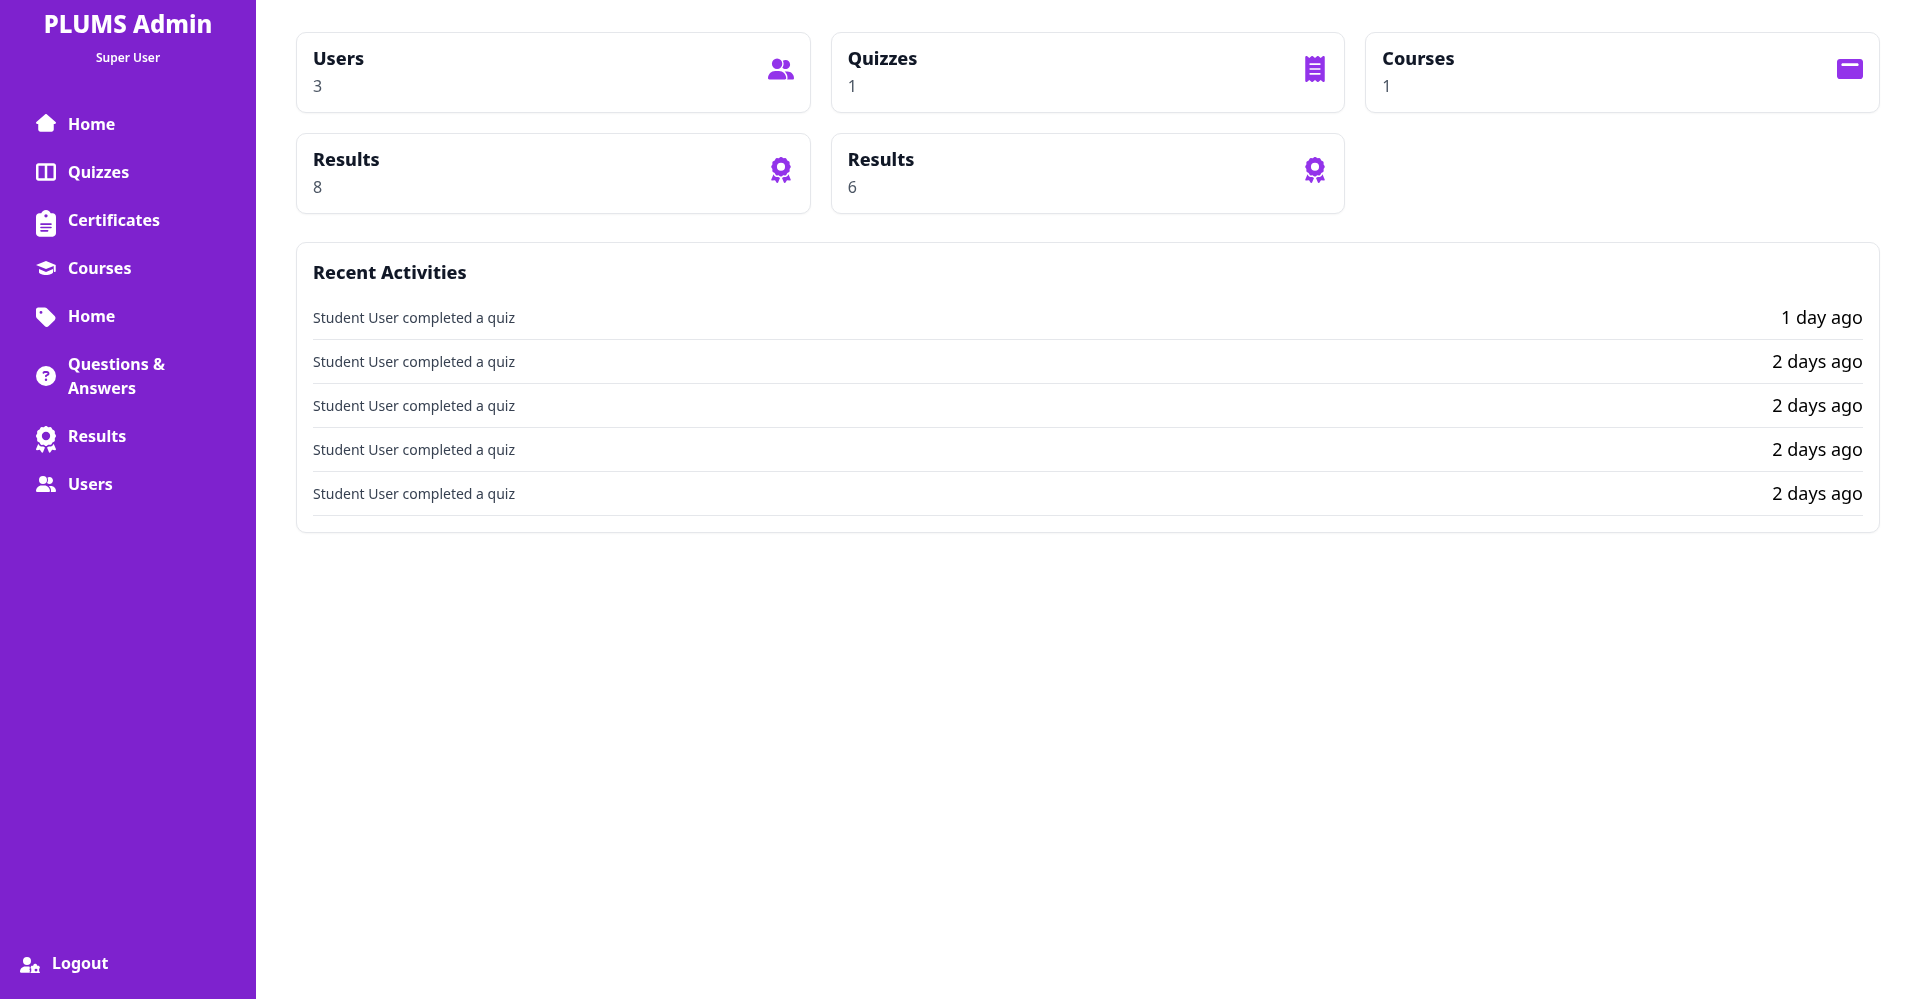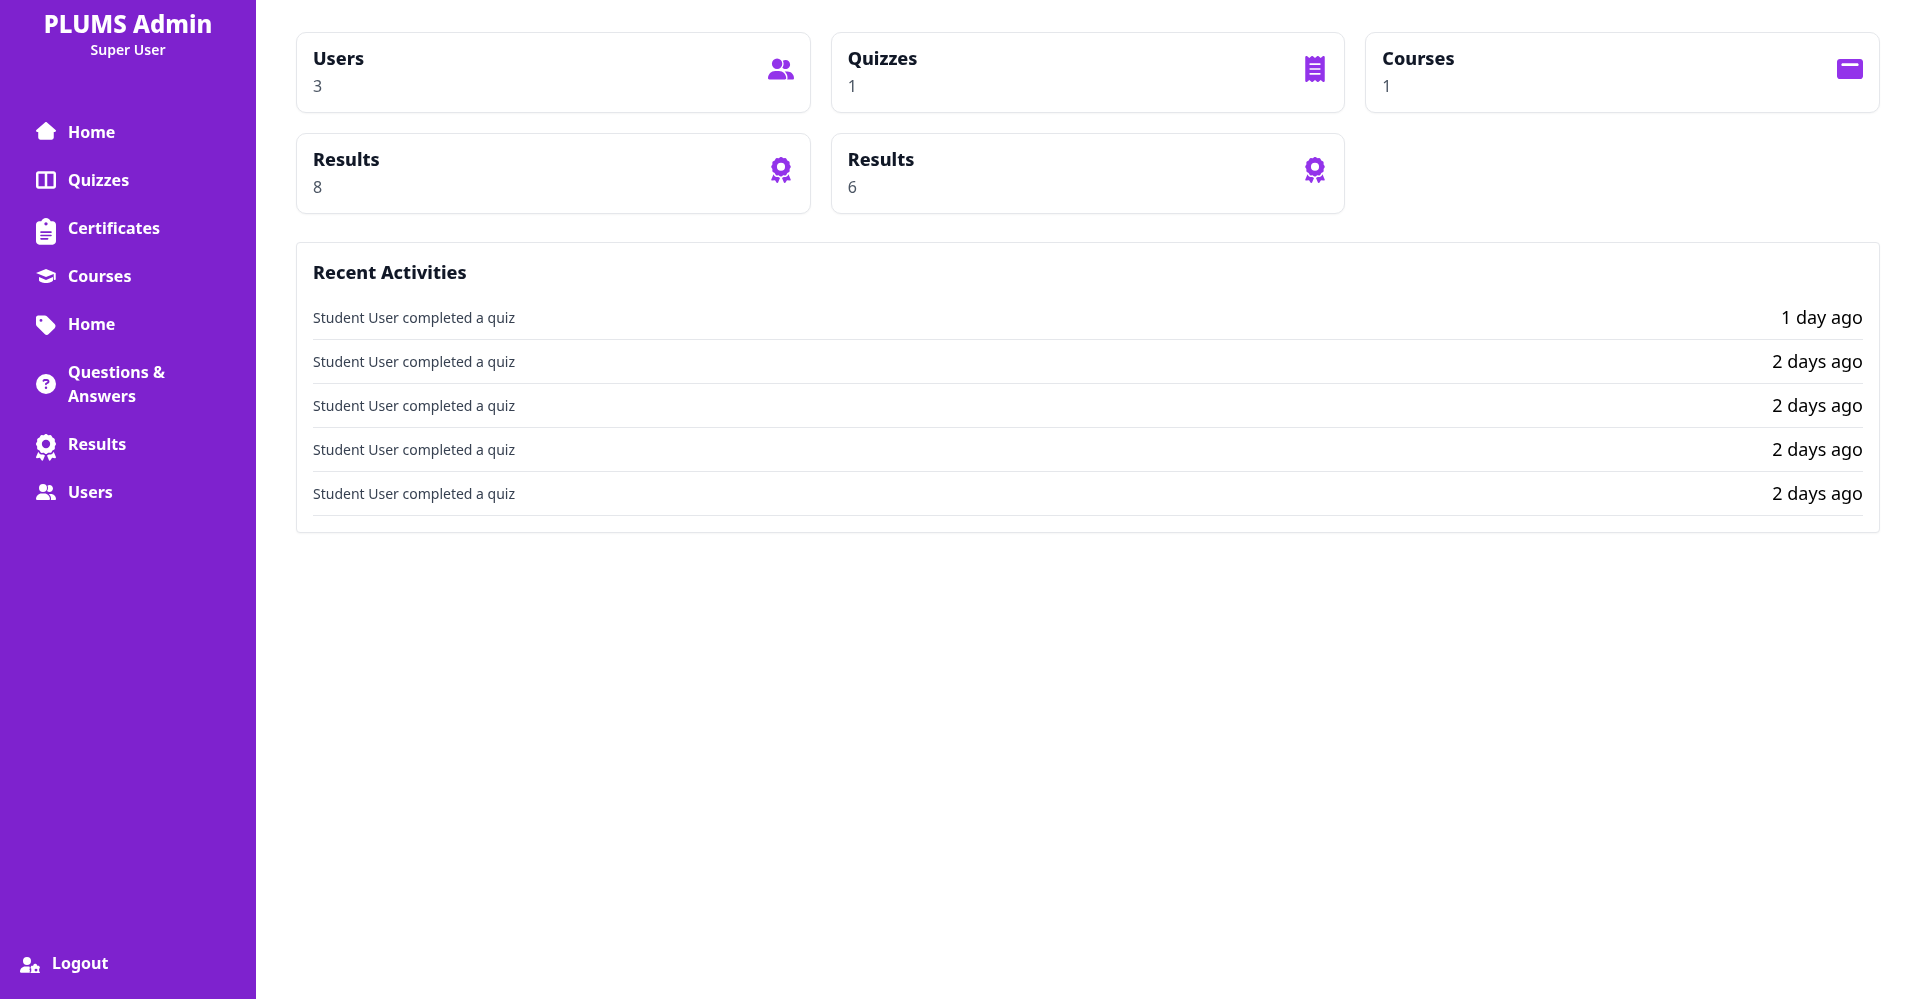--- a/index.html
+++ b/index.html
@@ -11,25 +11,24 @@
     font-size: 16px;
     line-height: 1.5;
   }
   .layout { display: flex; min-height: 100vh; }
   .sidebar {
     width: 256px; flex: 0 0 256px;
     background: #7e22ce;
     color: #fff;
     display: flex; flex-direction: column;
     min-height: 100vh;
-    gap: 24px;
   }
   .brand { text-align: center; padding-top: 8px; }
   .brand-title { font-weight: 800; font-size: 24px; line-height: 32px; margin: 0; }
-  .brand-sub { font-weight: 600; font-size: 14px; line-height: 20px; margin: 0; }
+  .brand-sub { font-weight: 600; font-size: 12px; line-height: 20px; margin: 8px; }
   .nav { list-style: none; margin: 16px 0 0; padding: 8px 16px 0; }
   .nav-item { display: flex; align-items: center; gap: 12px; padding: 12px 20px; cursor: pointer; }
   .nav-item .icon { width: 20px; height: 20px; flex: 0 0 20px; color: #fff; }
   .nav-item .label { font-weight: 700; font-size: 16px; }
   .sidebar-footer { margin-top: auto; }
   .logout { display: flex; align-items: flex-end; gap: 12px; padding: 12px 20px 24px; cursor: pointer; }
   .logout .icon { width: 20px; height: 20px; }
   .logout .label { font-weight: 700; }
 
   .main { flex: 1; padding: 32px 40px; }
@@ -39,21 +38,21 @@
     border: 1px solid #e5e7eb; border-radius: 10px; background: #fff;
     padding: 12px 16px 14px; display: flex; align-items: center; justify-content: space-between;
     box-shadow: 0 1px 2px rgba(0,0,0,0.04);
   }
   .card-left .title { font-weight: 800; font-size: 18px; color: #111827; }
   .card-left .value { color: #4b5563; font-size: 16px; margin-top: 2px; }
   .card .icon { color: #9333ea; }
   .card .icon svg { width: 26px; height: 26px; }
 
   .panel {
-    margin-top: 28px; border: 1px solid #e5e7eb; border-radius: 4px; background: #fff;
+    margin-top: 28px; border: 1px solid #e5e7eb; border-radius: 10px; background: #fff;
     padding: 16px; box-shadow: 0 1px 2px rgba(0,0,0,0.04);
   }
   .panel-title { font-weight: 800; font-size: 18px; color: #111827; margin: 0 0 10px; }
   .activity-list { list-style: none; margin: 0; padding: 0; }
   .activity-item {
     display: flex; justify-content: space-between; align-items: center;
     border-bottom: 1px solid #e5e7eb; padding: 8px 0;
   }
   .activity-item .desc { color: #374151; font-size: 14px; }
   .activity-item .time { color: #000000; font-size: 18px; }

